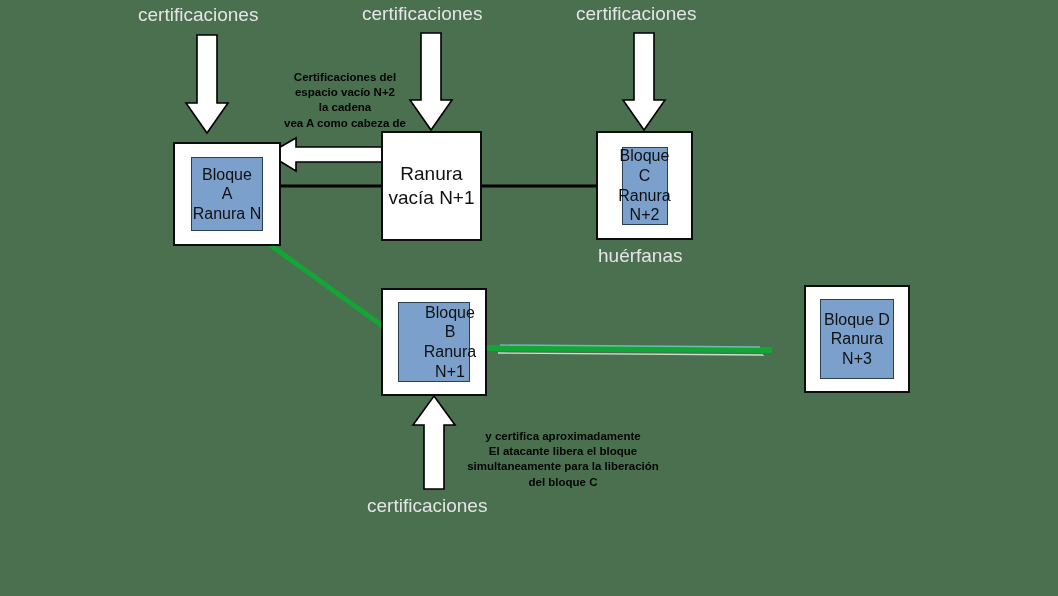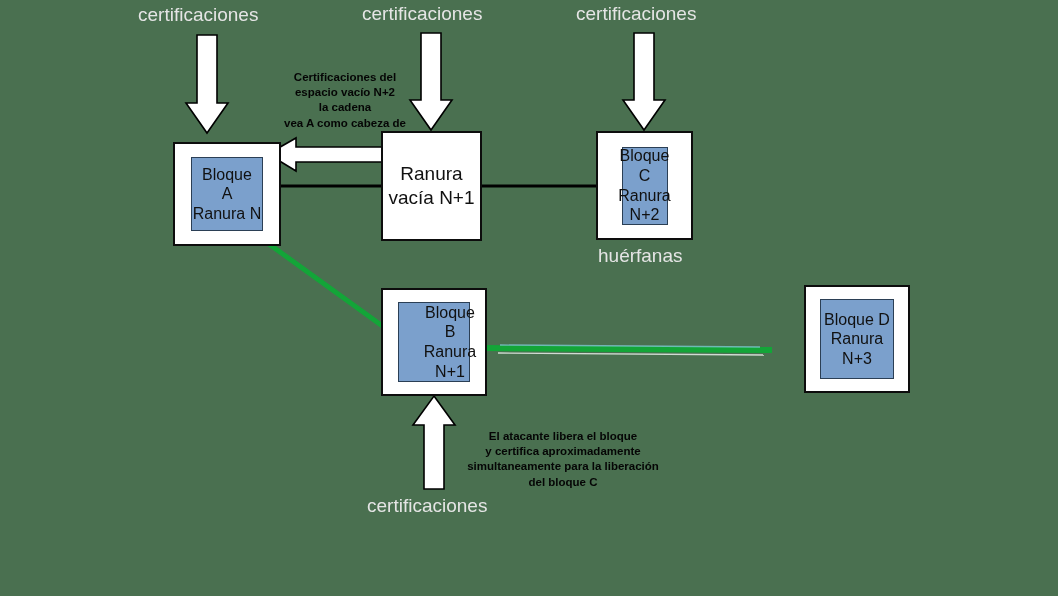--- a/index.html
+++ b/index.html
@@ -160,19 +160,19 @@
   <div class="bigLabel" style="left:598px; top:245px;">huérfanas</div>
 
   <div class="noteText" style="left:255px; top:62px; width:180px;">
     <div>Certificaciones del</div>
     <div>espacio vacío N+2</div>
     <div>la cadena</div>
     <div>vea A como cabeza de</div>
   </div>
 
   <div class="noteText" style="left:457px; top:421px; width:212px;">
+    <div>y certifica aproximadamente</div>
     <div>El atacante libera el bloque</div>
-    <div>y certifica aproximadamente</div>
     <div>simultaneamente para la liberación</div>
     <div>del bloque C</div>
   </div>
 
 </div>
 
 </body></html>

